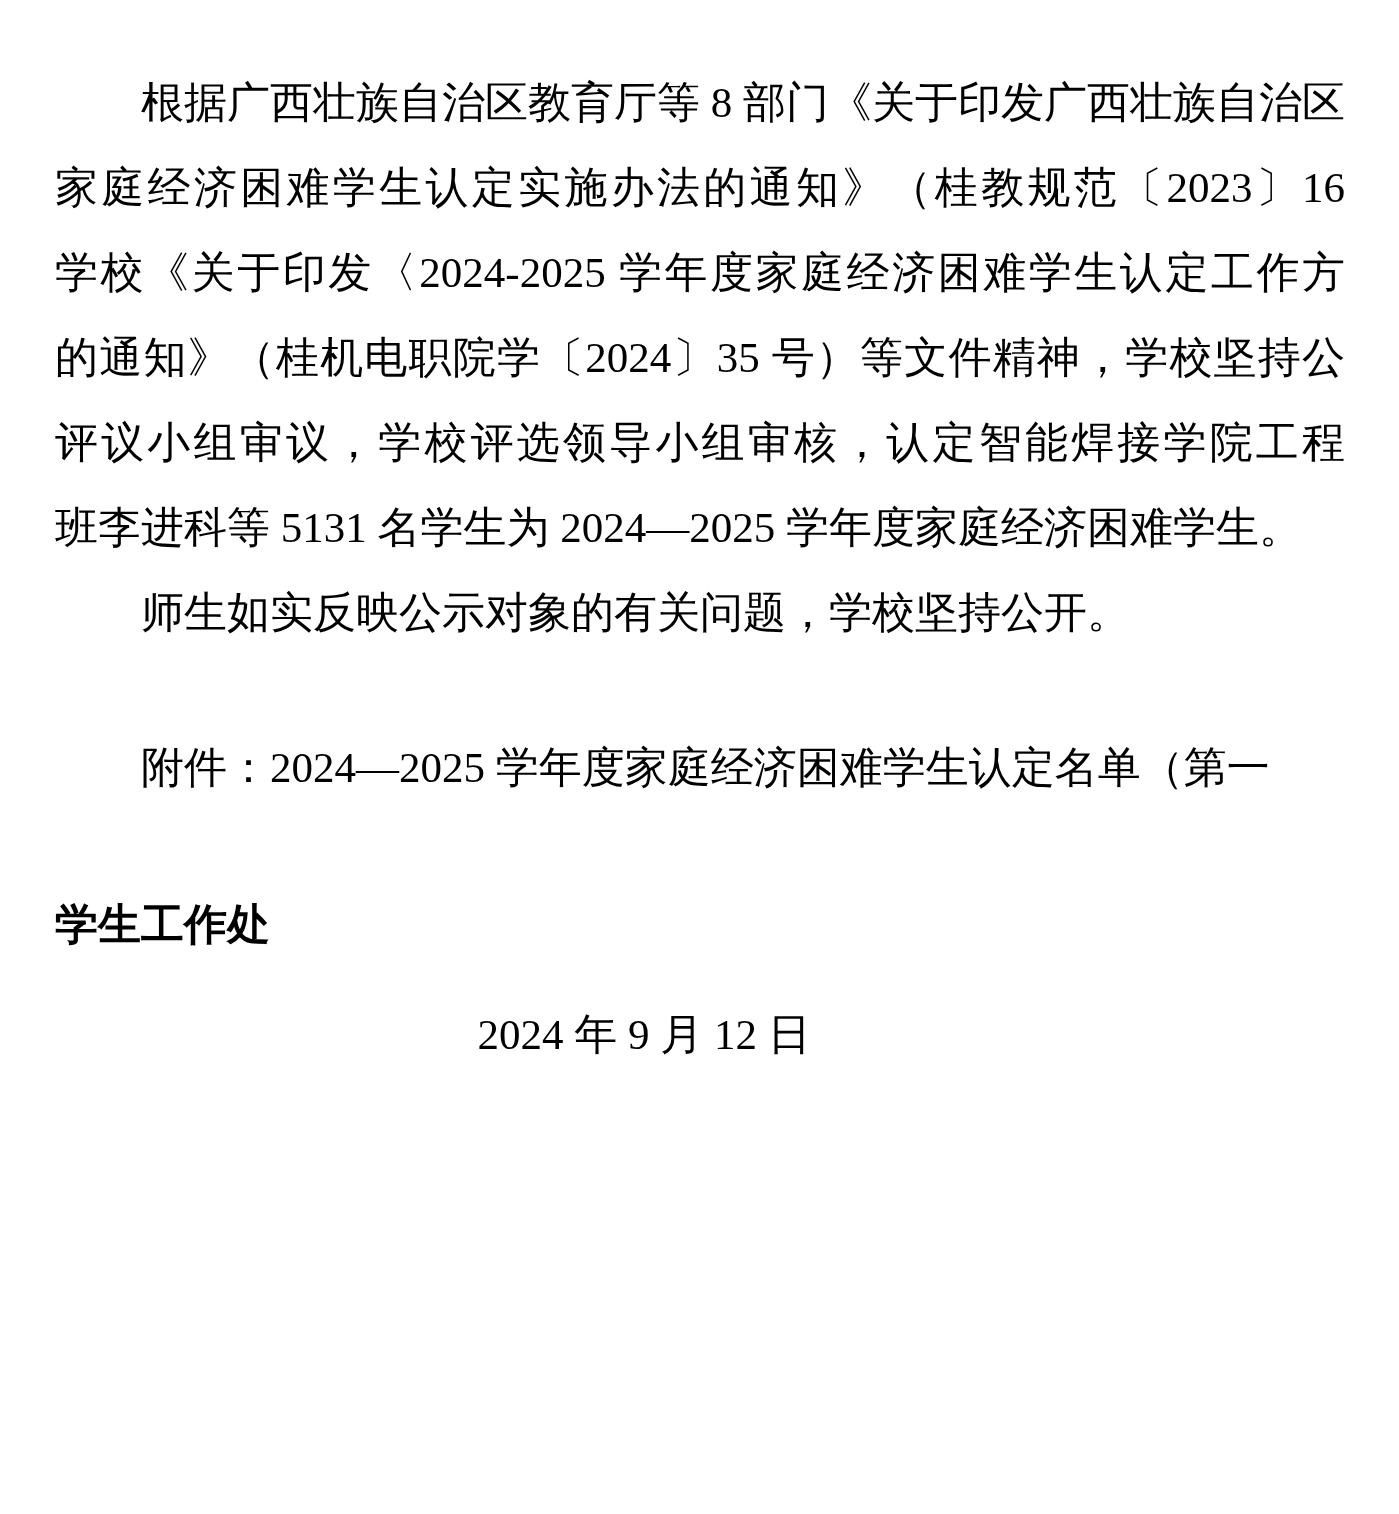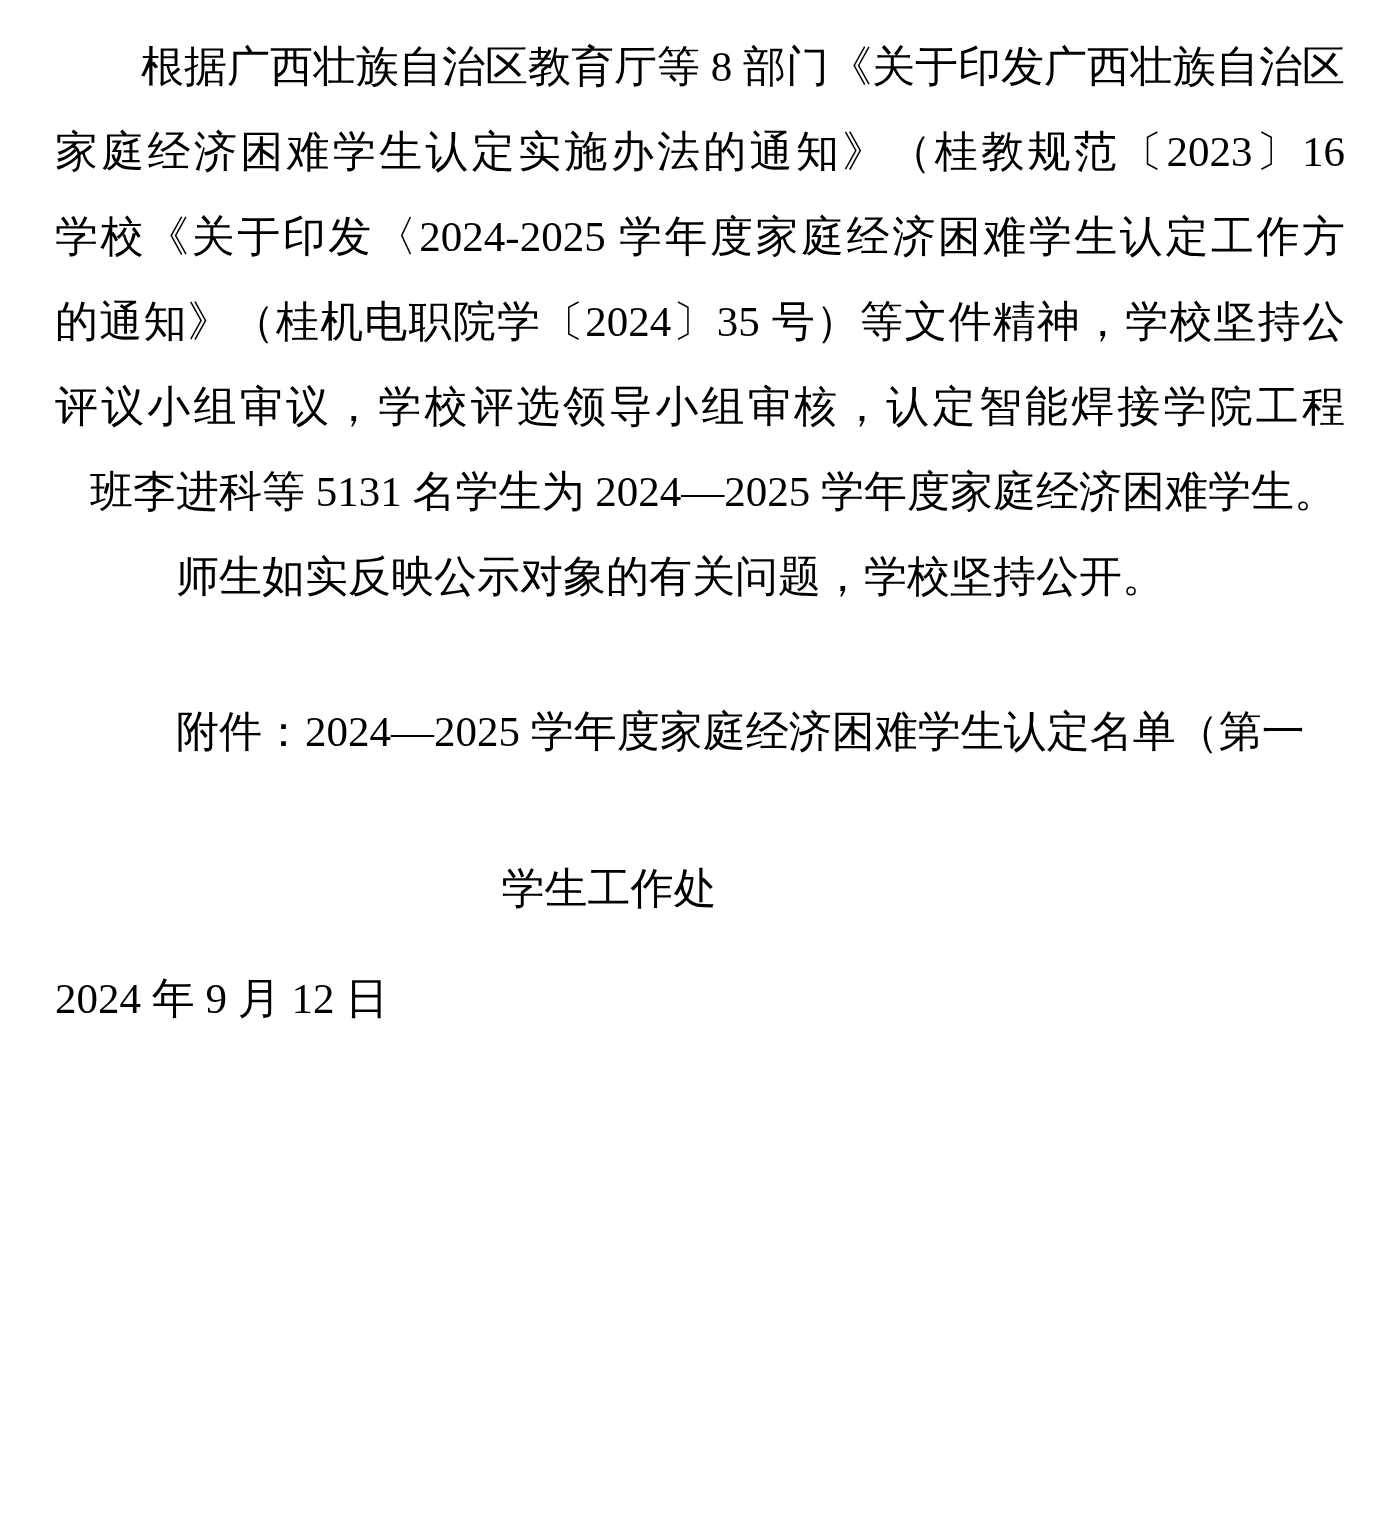--- a/index.html
+++ b/index.html
@@ -12,51 +12,51 @@
     background: #ffffff;
     color: #000000;
     font-family: "Liberation Serif", "DejaVu Serif", serif;
     font-size: 43px;
     overflow: hidden;
   }
   .page {
     box-sizing: border-box;
     width: 1399px;
     height: 1514px;
-    padding: 24px 54px 0 55px;
+    padding: 60px 54px 0 55px;
   }
   .line {
     line-height: 85px;
     height: 85px;
     text-align: justify;
     text-align-last: justify;
     overflow: hidden;
   }
   .line.last {
     text-align: left;
     text-align-last: left;
-    margin-left: 35px;
   }
   .indent {
     text-indent: 2em;
   }
   .attachment {
     margin-top: 70px;
   }
   .sig-dept {
     line-height: 85px;
     height: 85px;
-    text-align: center;
+    text-align: left;
     padding-right: 182px;
     margin-top: 72px;
+    font-weight: bold;
   }
   .sig-date {
     line-height: 85px;
     height: 85px;
-    text-align: left;
+    text-align: center;
     padding-right: 112px;
     margin-top: 25px;
   }
 </style>
 </head>
 <body>
 
 <main class="page">
 
   <section>

